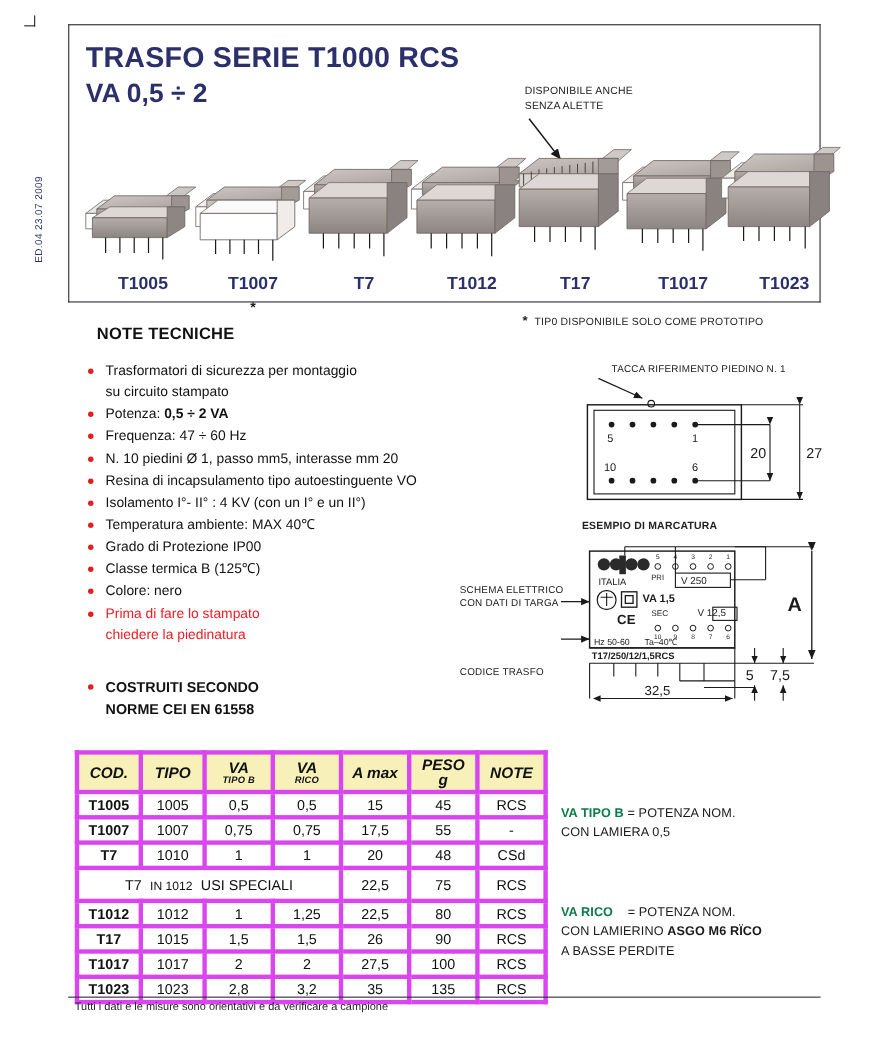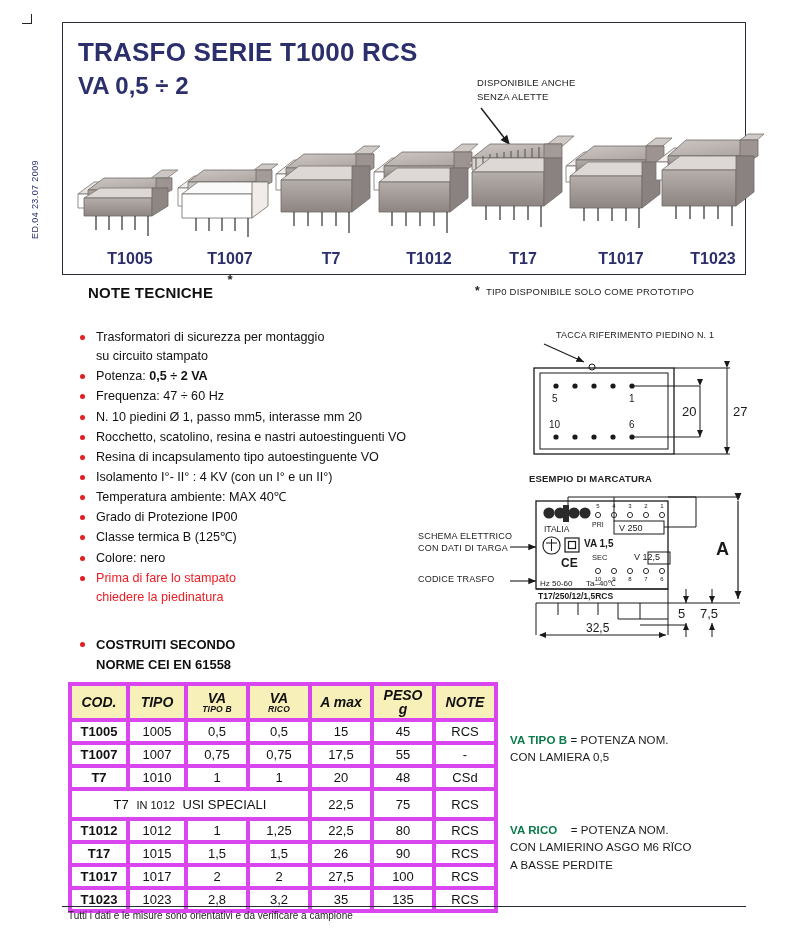--- a/index.html
+++ b/index.html
@@ -56,21 +56,21 @@
   .fig .star { position:absolute; width:100%; text-align:center; font-size:13px; color:#222; font-weight:bold; }
 
   .proto-note {
     position:absolute; left:475px; top:284px;
     font-size:9.5px; color:#222; letter-spacing:.2px;
   }
   .proto-note .st { font-weight:bold; font-size:12px; margin-right:6px; }
 
   
   .notes-title {
-    position:absolute; left:88px; top:284px;
+    position:absolute; left:88px; top:295px;
     font-size:15px; font-weight:bold; color:#111; letter-spacing:.2px;
   }
   .notes { position:absolute; left:78px; top:328px; width:450px; }
   .note-row { position:relative; padding-left:18px; margin-bottom:1px; font-size:12.6px; line-height:1.52; color:#111; }
   .note-row:before {
     content:""; position:absolute; left:2px; top:7px;
     width:5px; height:5px; border-radius:50%; background:#e02020;
   }
   .note-row .cont { display:block; padding-left:0; }
   .note-row.red { color:#ee1c24; }
@@ -94,21 +94,21 @@
   table.data td.code { font-weight:bold; }
   table.data td.special { font-weight:normal; text-align:center; height:30px; }
   table.data td.special .sm { font-size:11px; }
   .col-cod { width:58px; } .col-tipo { width:58px; }
   .col-vab { width:62px; } .col-var { width:62px; }
   .col-amax { width:62px; } .col-peso { width:62px; } .col-note { width:62px; }
 
   
   .legend { position:absolute; font-size:11.5px; color:#1a1a1a; line-height:1.5; letter-spacing:.1px; }
   .legend .g { color:#0a7a4a; font-weight:bold; }
-  .legend b { font-weight:normal; }
+  .legend b { font-weight:bold; }
 
   
   .footrule { position:absolute; left:62px; top:906px; width:684px; height:1px; background:#2a2a3a; }
   .footer { position:absolute; left:68px; top:910px; font-size:10px; color:#222; }
 </style>
 </head>
 <body>
 
 <div class="page">
 
@@ -328,21 +328,20 @@
     <div class="note-row">
       <span>Trasformatori di sicurezza per montaggio</span>
       <span class="cont">su circuito stampato</span>
     </div>
     <div class="note-row">
       <span>Potenza:</span>
       <b>0,5 ÷  2 VA</b>
     </div>
     <div class="note-row"><span>Frequenza: 47 ÷ 60 Hz</span></div>
     <div class="note-row"><span>N. 10 piedini Ø 1, passo mm5, interasse mm 20</span></div>
-    <div class="note-row"><span>Rocchetto, scatolino, resina e nastri autoestinguenti  VO</span></div>
     <div class="note-row"><span>Resina di incapsulamento tipo autoestinguente VO</span></div>
     <div class="note-row"><span>Isolamento I°- II° : 4 KV (con un  I° e un II°)</span></div>
     <div class="note-row"><span>Temperatura ambiente: MAX  40℃</span></div>
     <div class="note-row"><span>Grado di Protezione IP00</span></div>
     <div class="note-row"><span>Classe termica B  (125℃)</span></div>
     <div class="note-row"><span>Colore: nero</span></div>
     <div class="note-row red">
       <span>Prima di fare lo stampato</span>
       <span class="cont">chiedere la piedinatura</span>
     </div>
@@ -386,21 +385,21 @@
     <line x1="170" y1="46" x2="170" y2="97" stroke="#1a1a1a" stroke-width="1" marker-start="url(#a2)" marker-end="url(#a2)"></line>
     <line x1="197" y1="28" x2="197" y2="114" stroke="#1a1a1a" stroke-width="1" marker-start="url(#a2)" marker-end="url(#a2)"></line>
     <text x="152" y="76" font-size="13" font-family="Liberation Sans, sans-serif" fill="#1a1a1a">20</text>
     <text x="203" y="76" font-size="13" font-family="Liberation Sans, sans-serif" fill="#1a1a1a">27</text>
   </svg>
 
   <div class="dlabel bold" style="left:529px; top:473px;">ESEMPIO DI MARCATURA</div>
 
   <div class="dlabel" style="left:418px; top:531px;">SCHEMA ELETTRICO</div>
   <div class="dlabel" style="left:418px; top:543px;">CON DATI DI TARGA</div>
-  <div class="dlabel" style="left:418px; top:574px;">CODICE TRASFO</div>
+  <div class="dlabel" style="left:418px; top:606px;">CODICE TRASFO</div>
 
   <svg class="drawing" style="left:500px; top:485px;" width="290" height="160">
     <defs>
       <marker id="a3" markerWidth="8" markerHeight="8" refX="7" refY="3" orient="auto">
         <path d="M0,0 L7,3 L0,6 z" fill="#1a1a1a"></path>
       </marker>
       <marker id="a4" markerWidth="8" markerHeight="8" refX="1" refY="3" orient="auto">
         <path d="M7,0 L0,3 L7,6 z" fill="#1a1a1a"></path>
       </marker>
     </defs>

